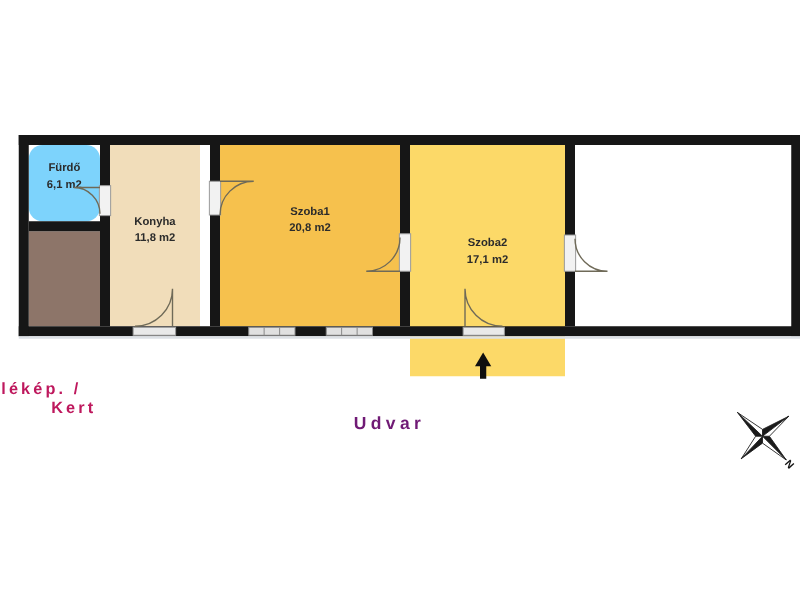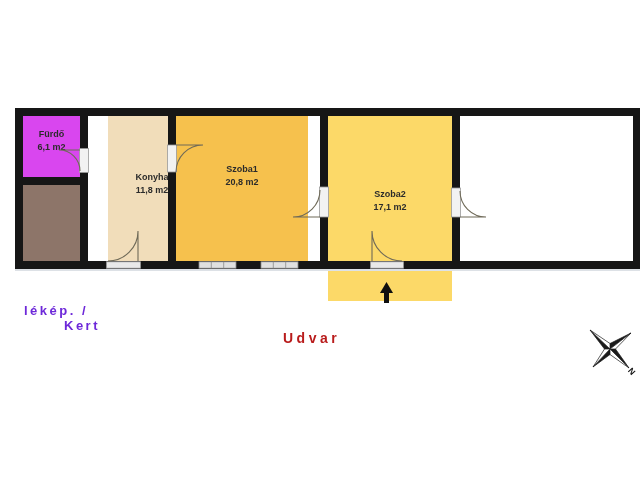--- a/index.html
+++ b/index.html
@@ -2,22 +2,22 @@
 <html><head>
 <meta charset="utf-8">
 <style>
   html,body{margin:0;padding:0;background:#ffffff;}
   .stage{position:relative;width:640px;height:480px;overflow:hidden;background:#ffffff;
          font-family:"Liberation Sans",sans-serif;}
   
   .room{position:absolute;}
   .r-furdo  {left:23px;top:116px;width:57px;height:61px;}
   .r-pantry {left:23px;top:185px;width:57px;height:76px;}
-  .r-konyha {left:88px;top:116px;width:88px;height:145px;margin-left:20px;}
-  .r-szoba1 {left:176px;top:116px;width:132px;height:145px;}
+  .r-konyha {left:88px;top:116px;width:72px;height:145px;}
+  .r-szoba1 {left:176px;top:116px;width:144px;height:145px;}
   .r-szoba2 {left:328px;top:116px;width:124px;height:185px;}
   .r-szoba3 {left:460px;top:116px;width:173px;height:145px;}
   .wall{position:absolute;}
   .w-top   {left:15px;top:108px;width:625px;height:8px;}
   .w-bottom{left:15px;top:261px;width:625px;height:8px;}
   .w-left  {left:15px;top:108px;width:8px;height:161px;}
   .w-right {left:633px;top:108px;width:7px;height:161px;}
   .w-a{left:80px;top:116px;width:8px;height:145px;}
   .w-b{left:168px;top:116px;width:8px;height:145px;}
   .w-c{left:320px;top:116px;width:8px;height:145px;}
@@ -42,21 +42,21 @@
   .courtyard-label{position:absolute;left:283px;top:330px;font-weight:bold;font-size:14px;
                    letter-spacing:3.5px;white-space:nowrap;}
   .entrance-arrow{position:absolute;left:374px;top:278px;}
   .compass{position:absolute;left:582px;top:320px;}
 </style>
 </head>
 <body>
 
 <div class="stage">
 
-  <div class="room r-furdo" style="background: #d946ef;">
+  <div class="room r-furdo" style="background: #7dd3fc; border-radius: 11px;">
     <div class="room-label lbl-furdo">
       <span>Fürdő</span>
       <span>6,1 m2</span>
     </div>
   </div>
   <div class="room r-pantry" style="background: rgb(141, 117, 105);"></div>
   <div class="room r-konyha" style="background: rgb(241, 221, 186);">
     <div class="room-label lbl-konyha">
       <span>Konyha</span>
       <span>11,8 m2</span>
@@ -109,26 +109,26 @@
     <g fill="none" stroke="#6f6a58" stroke-width="1.1">
       <path d="M80,150 L59,150 M59,150 A21,21 0 0 1 80,171"></path>
       <path d="M176,145 L203,145 M203,145 A27,27 0 0 0 176,172"></path>
       <path d="M138,261 L138,231 M138,231 A30,30 0 0 1 108,261"></path>
       <path d="M320,217 L293,217 M293,217 A27,27 0 0 0 320,190"></path>
       <path d="M372,261 L372,231 M372,231 A30,30 0 0 0 402,261"></path>
       <path d="M460,217 L486,217 M486,217 A26,26 0 0 1 460,191"></path>
     </g>
   </svg>
 
-  <div class="garden-label" style="color: #6d28d9; margin-left: 23px;">
+  <div class="garden-label" style="color: #be185d;">
     <span class="l1">lékép. /</span>
     <span class="l2">Kert</span>
   </div>
 
-  <div class="courtyard-label" style="color: #b91c1c;">Udvar</div>
+  <div class="courtyard-label" style="color: #701a75;">Udvar</div>
 
   <svg class="entrance-arrow" width="26" height="28" viewBox="0 0 26 28" xmlns="http://www.w3.org/2000/svg">
     <polygon points="12.5,4 6,15 19,15" fill="#0f0f0f"></polygon>
     <rect x="10" y="14" width="5" height="11" fill="#0f0f0f"></rect>
   </svg>
 
   <svg class="compass" width="58" height="62" viewBox="0 0 58 62" xmlns="http://www.w3.org/2000/svg">
     <g transform="translate(28,29)" stroke="#1a1a1a" stroke-width="0.7" stroke-linejoin="round">
 
       <g fill="#1a1a1a">

